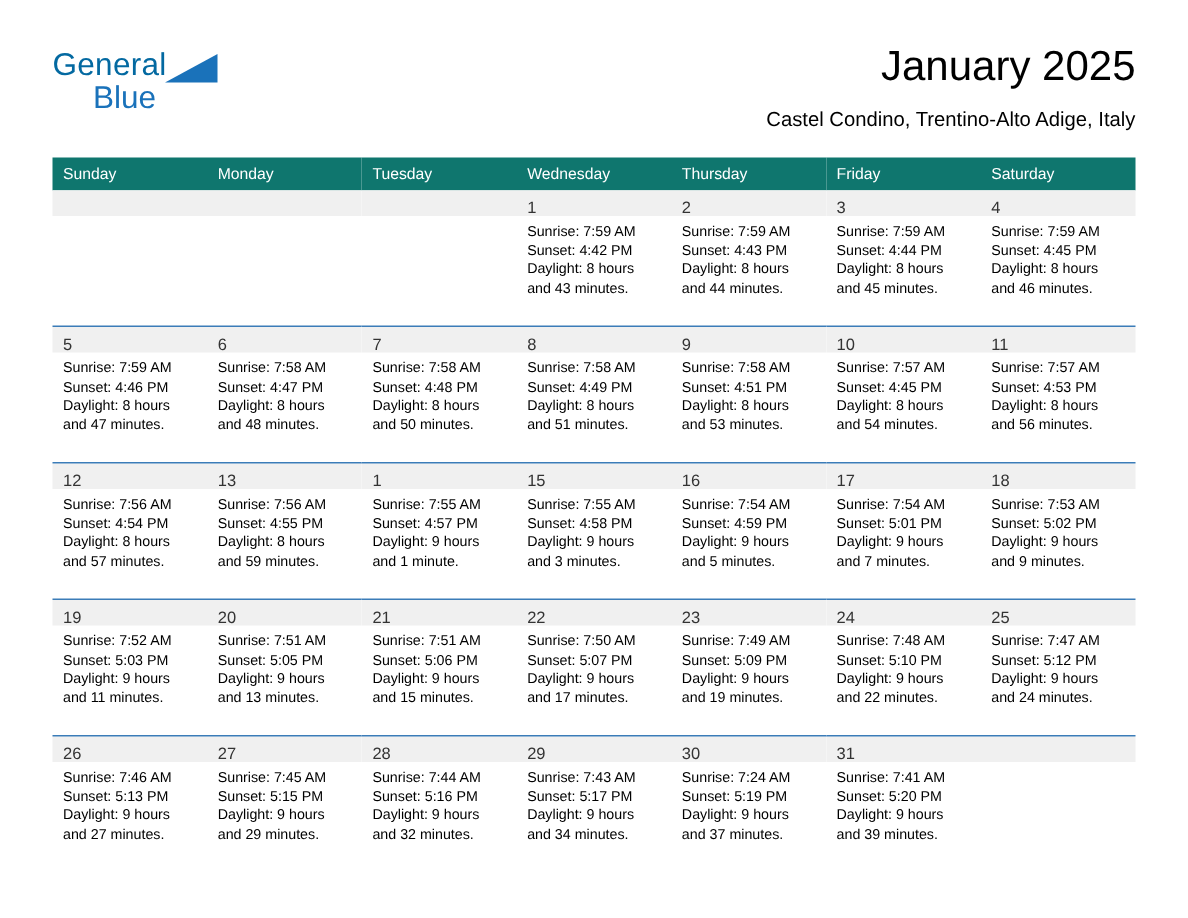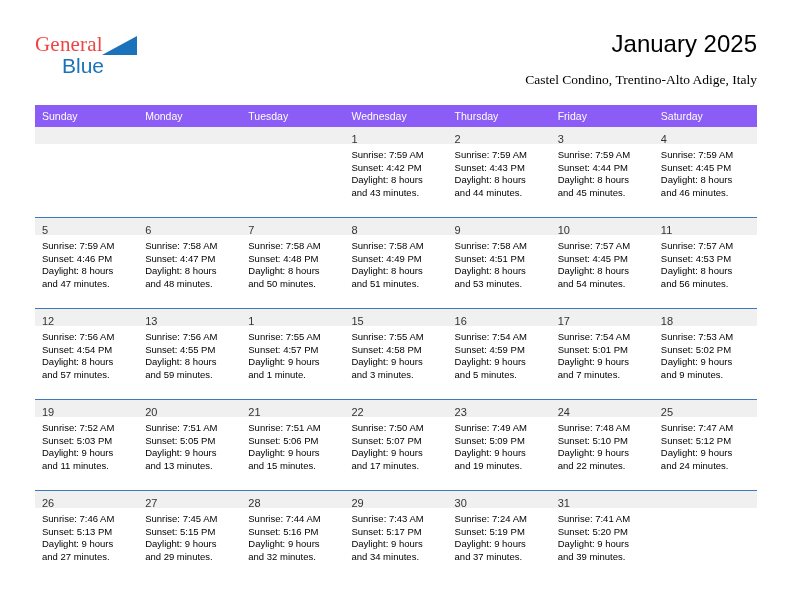--- a/index.html
+++ b/index.html
@@ -31,24 +31,24 @@
   }
   .logo {
     position: absolute;
     left: 0;
     top: 5px;
     width: 180px;
     height: 56px;
   }
   .logo-general {
     font-size: 21px;
-    color: #ef4444;
+    color: #0369a1;
     letter-spacing: .2px;
     line-height: 22px;
-    font-family: Liberation Serif, serif;
+    font-family: Liberation Sans, sans-serif;
   }
   .logo-row1 {
     position: relative;
     height: 24px;
     white-space: nowrap;
   }
   .logo-tri {
     display: inline-block;
     vertical-align: top;
     margin-left: -1px;
@@ -64,45 +64,44 @@
     text-align: center;
   }
 
   .title-wrap {
     position: absolute;
     right: 0;
     top: 0;
     text-align: right;
   }
   .cal-title {
-    font-size: 24px;
+    font-size: 28px;
     color: #000;
     line-height: 32px;
     white-space: nowrap;
   }
   .cal-subtitle {
     font-size: 13.5px;
     color: #000;
     line-height: 18px;
     margin-top: 11px;
     white-space: nowrap;
-    font-family: Liberation Serif, serif;
   }
 
   
   .calendar {
     position: absolute;
     left: 35px;
     top: 105px;
     width: 722px;
     border-collapse: collapse;
     table-layout: fixed;
   }
   .calendar th {
-    background: #8b5cf6;
+    background: #0f766e;
     color: #ffffff;
     font-size: 10.5px;
     font-weight: normal;
     text-align: left;
     padding: 5px 0 5px 7px;
     height: 11px;
     border: none;
   }
   .calendar td {
     vertical-align: top;

